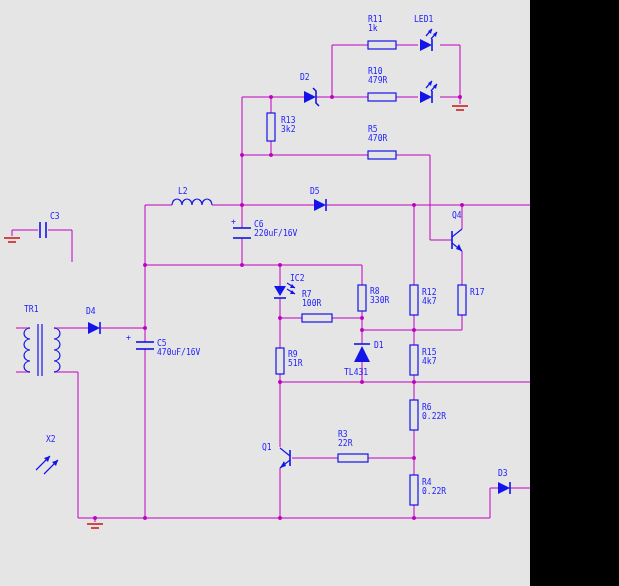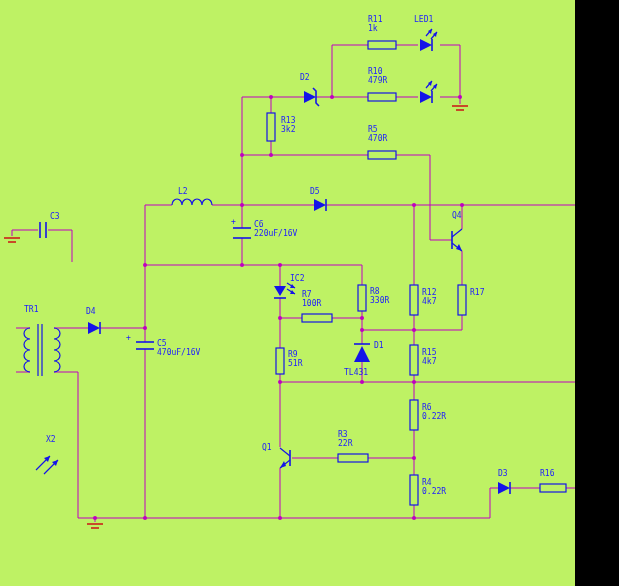--- a/index.html
+++ b/index.html
@@ -1,16 +1,16 @@
 <!DOCTYPE html>
 <html><head>
 <meta charset="utf-8">
 <style>
   html,body{margin:0;padding:0;background:#000;}
-  .stage{position:relative;width:575px;height:586px;background:#bef264;overflow:hidden;text-decoration:underline;}
+  .stage{position:relative;width:530px;height:586px;background:#e5e5e5;overflow:hidden;text-decoration:underline;}
   svg{display:block;}
   .wire{stroke:#c000c0;stroke-width:1;fill:none;}
   .comp{stroke:#1414e8;stroke-width:1.2;fill:none;}
   .compbar{stroke:#1414e8;stroke-width:1.6;fill:none;}
   .compfill{fill:#1414e8;stroke:none;}
   .lbl{fill:#1b1bff;font-family:"DejaVu Sans Mono",monospace;font-size:8px;}
   .dot{fill:#c000c0;stroke:none;}
   .gnd{stroke:#cc1515;stroke-width:1.6;fill:none;}
   .term{stroke:#c000c0;stroke-width:1.2;fill:none;}
 </style>

